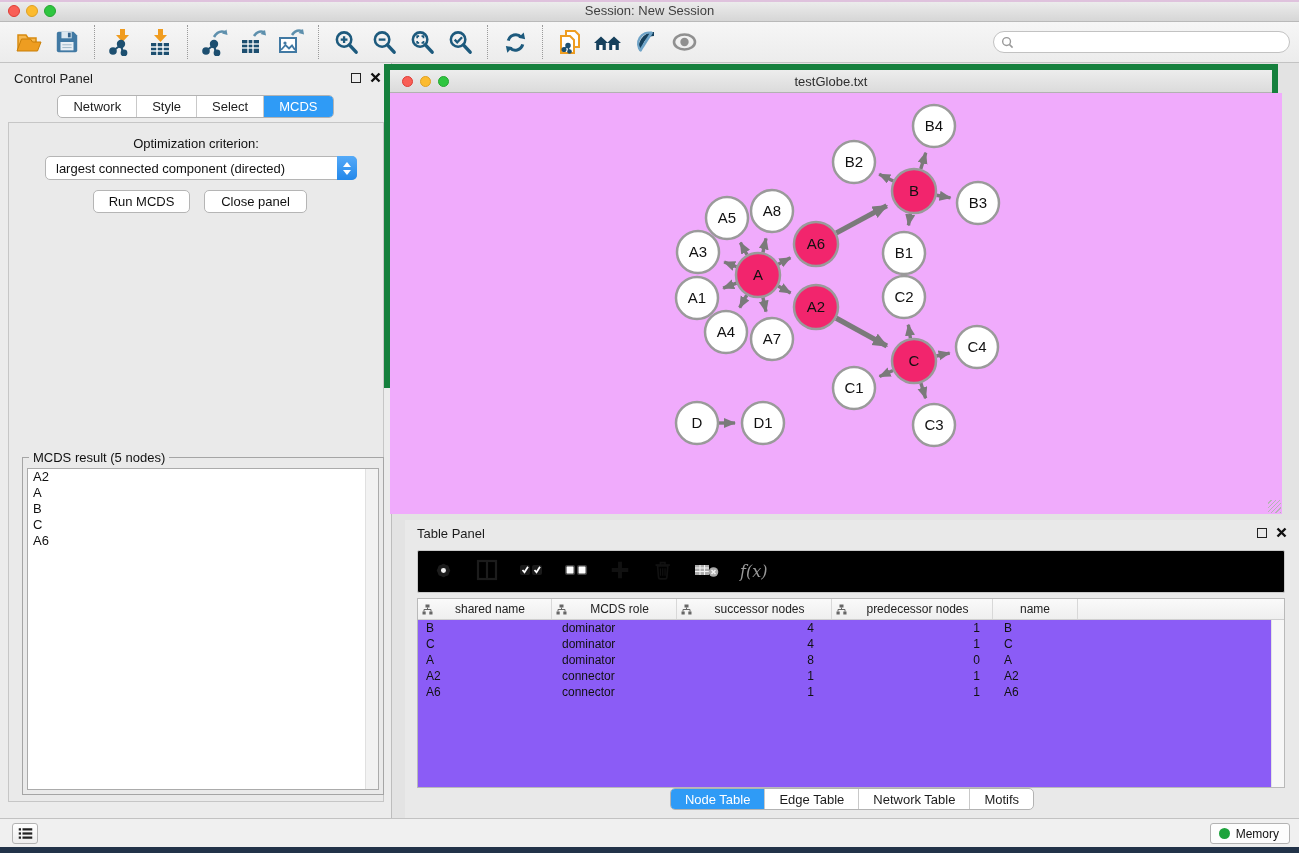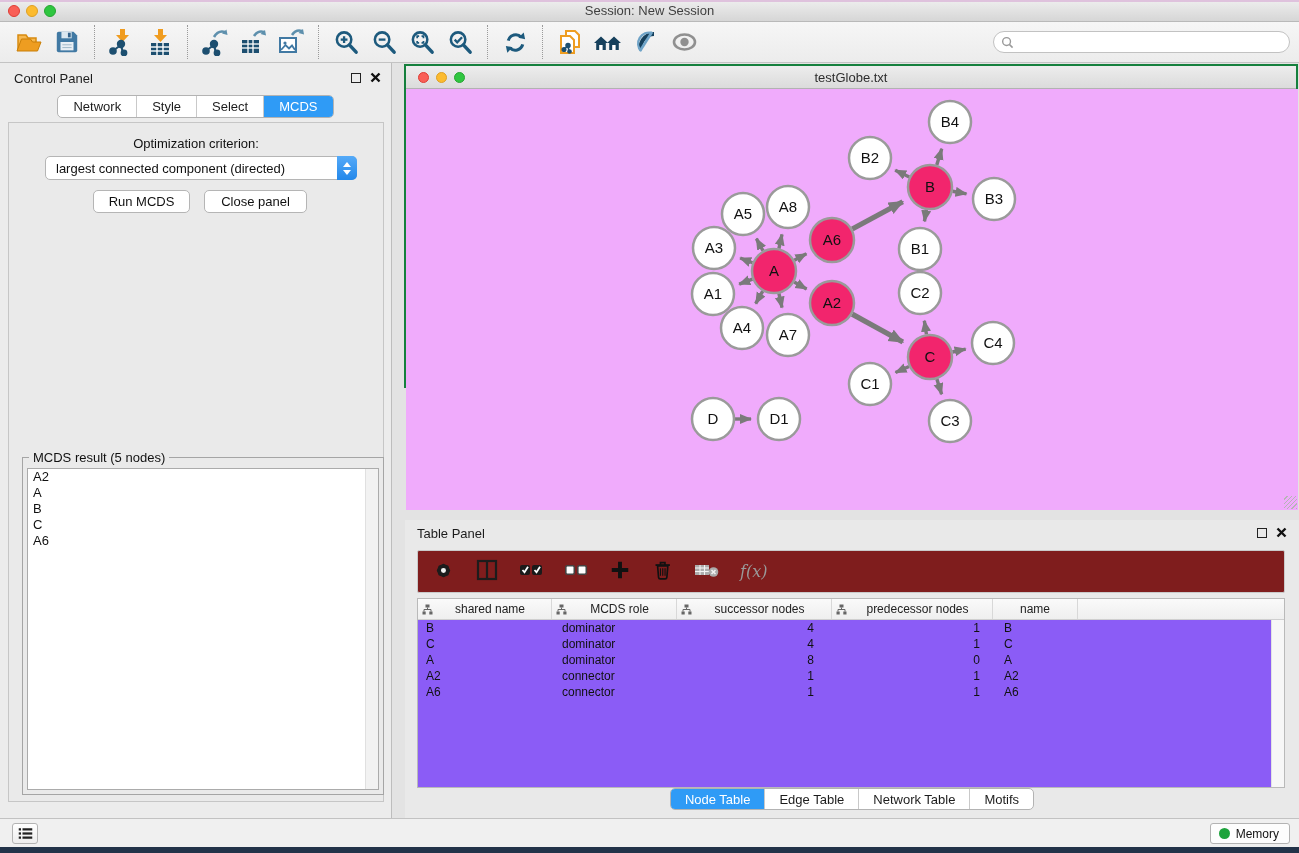--- a/index.html
+++ b/index.html
@@ -50,34 +50,34 @@
     font-size:13px; color:#111; text-align:center; line-height:21px; }
   .btn.run { left:84px; top:67px; width:97px; }
   .btn.close { left:195px; top:67px; width:103px; }
   .groupbox { position:absolute; left:13px; top:334px; width:362px; height:338px; border:1px solid #a5a5a5; }
   .group-title { position:absolute; left:6px; top:-8px; background:#eaeaea; padding:0 4px; font-size:13px; color:#111; }
   .mcds-list { position:absolute; left:4px; right:4px; top:10px; bottom:4px; background:#fff; border:1px solid #ababab; }
   .mcds-track { position:absolute; right:0; top:0; bottom:0; width:13px; background:#f2f2f2; border-left:1px solid #e0e0e0; }
   .mcds-item { padding-left:5px; font-size:13px; line-height:16px; color:#111; }
 
   
-  .netwin { position:absolute; left:404px; top:64px; width:894px; height:324px; background:#fff; border:2px solid #15803d; }
+  .netwin { position:absolute; left:384px; top:64px; width:894px; height:324px; background:#fff; border:6px solid #15803d; }
   .net-titlebar { position:relative; height:23px; background:linear-gradient(#ededed,#dbdbdb); border-bottom:1px solid #b2b2b2; }
   .net-titlebar .tl { top:6px; width:11px; height:11px; }
   .net-titlebar .tl.red{left:12px;} .net-titlebar .tl.yellow{left:30px;} .net-titlebar .tl.green{left:48px;}
   .net-titlebar .title { position:absolute; left:0; right:0; top:4px; text-align:center; font-size:13px; color:#2e2e2e; }
   .net-canvas { position:relative; width:892px; height:421px; background:#f0abfc; }
   .grip { position:absolute; right:1px; bottom:1px; width:13px; height:13px;
     background:repeating-linear-gradient(135deg,transparent 0 2px,#b5b5b5 2px 3px); }
 
   
   .tpanel { position:absolute; left:405px; top:520px; width:894px; height:298px; background:#e9e9e9; }
   .tpanel .panel-title { left:12px; top:6px; }
   .tpanel .win-icons { right:12px; top:7px; }
-  .tp-toolbar { position:absolute; left:12px; top:30px; width:868px; height:43px; background:#7f1d1d;
+  .tp-toolbar { position:absolute; left:12px; top:30px; width:868px; height:43px; background:#000000;
     border:1px solid #c9c9c9; border-radius:2px; display:flex; align-items:center; padding-left:14px; gap:20px; }
   .fx { font-family:"DejaVu Serif",serif; font-style:italic; font-size:16px; color:#9a9a9a; }
   .ttable { position:absolute; left:12px; top:78px; width:868px; height:190px; background:#8b5cf6; border:1px solid #b9b9b9; overflow:hidden; }
   .thead { display:grid; grid-template-columns:134px 125px 155px 161px 85px 1fr; height:21px;
     background:linear-gradient(#fafafa,#efefef); border-bottom:1px solid #cfcfcf; }
   .th { display:flex; align-items:center; font-size:12px; color:#222; border-right:1px solid #d8d8d8; padding:0 4px; }
   .th:last-child { border-right:none; }
   .th .hlabel { flex:1; text-align:center; }
   .trow { display:grid; grid-template-columns:134px 125px 155px 161px 85px 1fr; height:16px; font-size:12px; color:#111; }
   .td { line-height:16px; white-space:nowrap; }

